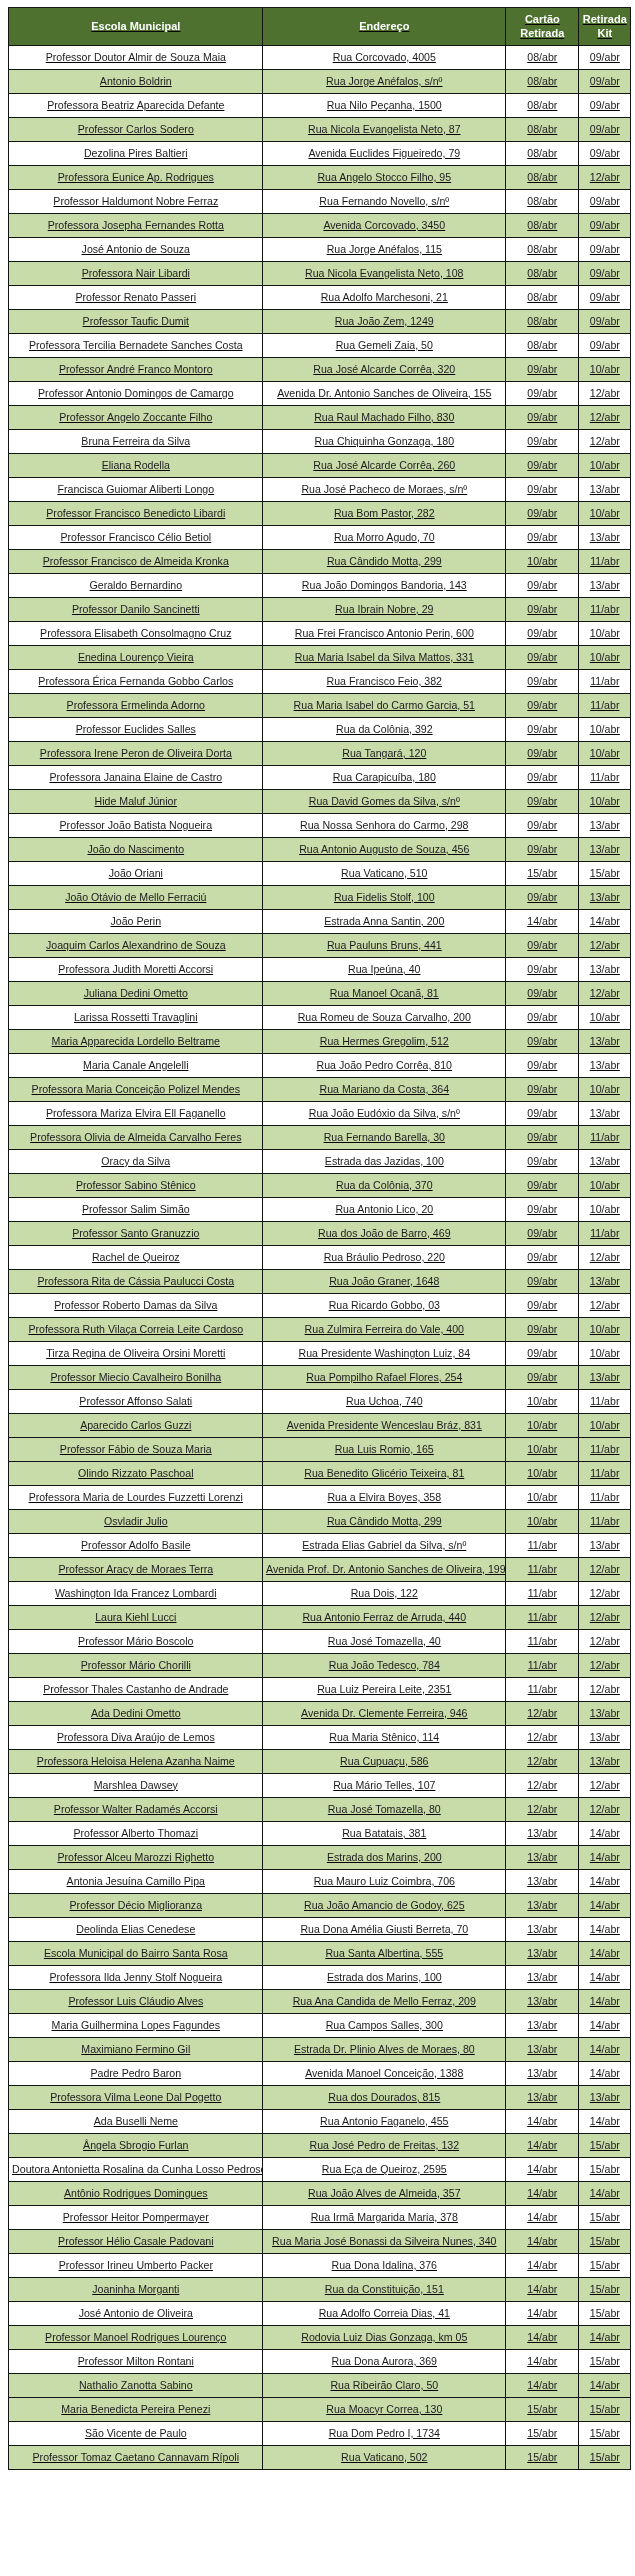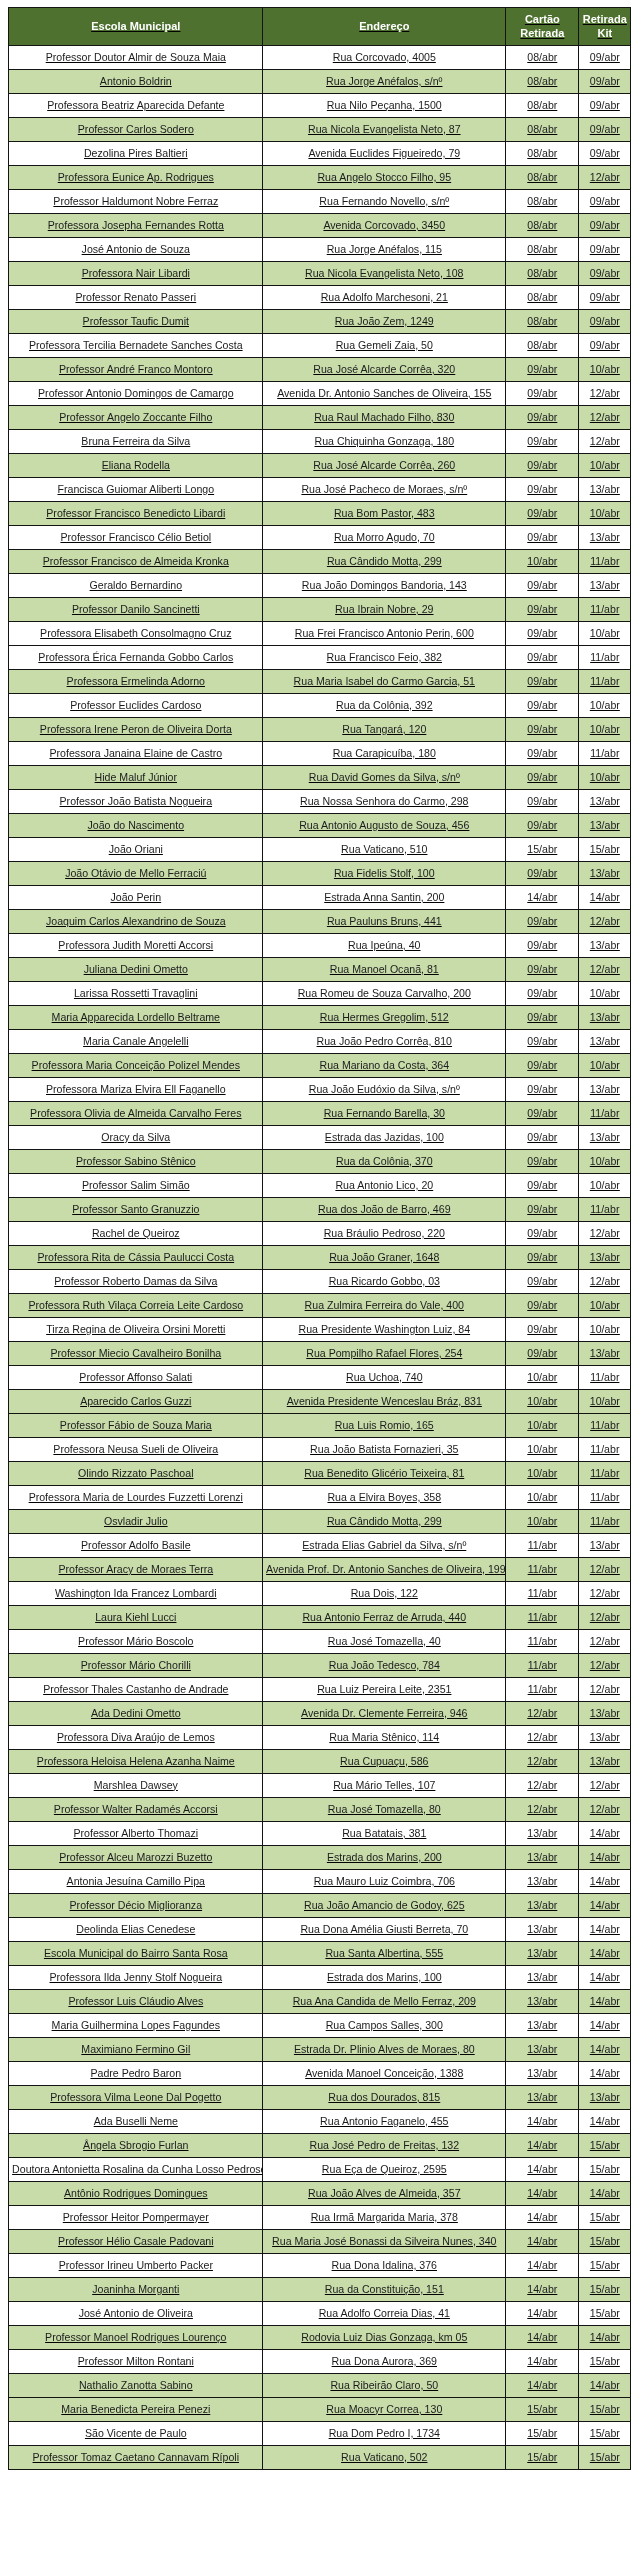--- a/index.html
+++ b/index.html
@@ -175,21 +175,21 @@
     <td>10/abr</td>
   </tr>
         <tr class="row-even">
     <td>Francisca Guiomar Aliberti Longo</td>
     <td>Rua José Pacheco de Moraes, s/nº</td>
     <td>09/abr</td>
     <td>13/abr</td>
   </tr>
         <tr class="row-odd">
     <td>Professor Francisco Benedicto Libardi</td>
-    <td>Rua Bom Pastor, 483</td>
+    <td>Rua Bom Pastor, 282</td>
     <td>09/abr</td>
     <td>10/abr</td>
   </tr>
         <tr class="row-even">
     <td>Professor Francisco Célio Betiol</td>
     <td>Rua Morro Agudo, 70</td>
     <td>09/abr</td>
     <td>13/abr</td>
   </tr>
         <tr class="row-odd">
@@ -209,34 +209,40 @@
     <td>Rua Ibrain Nobre, 29</td>
     <td>09/abr</td>
     <td>11/abr</td>
   </tr>
         <tr class="row-even">
     <td>Professora Elisabeth Consolmagno Cruz</td>
     <td>Rua Frei Francisco Antonio Perin, 600</td>
     <td>09/abr</td>
     <td>10/abr</td>
   </tr>
+        <tr class="row-odd">
+    <td>Enedina Lourenço Vieira</td>
+    <td>Rua Maria Isabel da Silva Mattos, 331</td>
+    <td>09/abr</td>
+    <td>10/abr</td>
+  </tr>
         <tr class="row-even">
     <td>Professora Érica Fernanda Gobbo Carlos</td>
     <td>Rua Francisco Feio, 382</td>
     <td>09/abr</td>
     <td>11/abr</td>
   </tr>
         <tr class="row-odd">
     <td>Professora Ermelinda Adorno</td>
     <td>Rua Maria Isabel do Carmo Garcia, 51</td>
     <td>09/abr</td>
     <td>11/abr</td>
   </tr>
         <tr class="row-even">
-    <td>Professor Euclides Cardoso</td>
+    <td>Professor Euclides Salles</td>
     <td>Rua da Colônia, 392</td>
     <td>09/abr</td>
     <td>10/abr</td>
   </tr>
         <tr class="row-odd">
     <td>Professora Irene Peron de Oliveira Dorta</td>
     <td>Rua Tangará, 120</td>
     <td>09/abr</td>
     <td>10/abr</td>
   </tr>
@@ -407,26 +413,20 @@
     <td>Avenida Presidente Wenceslau Bráz, 831</td>
     <td>10/abr</td>
     <td>10/abr</td>
   </tr>
         <tr class="row-odd">
     <td>Professor Fábio de Souza Maria</td>
     <td>Rua Luis Romio, 165</td>
     <td>10/abr</td>
     <td>11/abr</td>
   </tr>
-        <tr class="row-even">
-    <td>Professora Neusa Sueli de Oliveira</td>
-    <td>Rua João Batista Fornazieri, 35</td>
-    <td>10/abr</td>
-    <td>11/abr</td>
-  </tr>
         <tr class="row-odd">
     <td>Olindo Rizzato Paschoal</td>
     <td>Rua Benedito Glicério Teixeira, 81</td>
     <td>10/abr</td>
     <td>11/abr</td>
   </tr>
         <tr class="row-even">
     <td>Professora Maria de Lourdes Fuzzetti Lorenzi</td>
     <td>Rua a Elvira Boyes, 358</td>
     <td>10/abr</td>
@@ -510,21 +510,21 @@
     <td>12/abr</td>
     <td>12/abr</td>
   </tr>
         <tr class="row-even">
     <td>Professor Alberto Thomazi</td>
     <td>Rua Batatais, 381</td>
     <td>13/abr</td>
     <td>14/abr</td>
   </tr>
         <tr class="row-odd">
-    <td>Professor Alceu Marozzi Buzetto</td>
+    <td>Professor Alceu Marozzi Righetto</td>
     <td>Estrada dos Marins, 200</td>
     <td>13/abr</td>
     <td>14/abr</td>
   </tr>
         <tr class="row-even">
     <td>Antonia Jesuína Camillo Pipa</td>
     <td>Rua Mauro Luiz Coimbra, 706</td>
     <td>13/abr</td>
     <td>14/abr</td>
   </tr>

